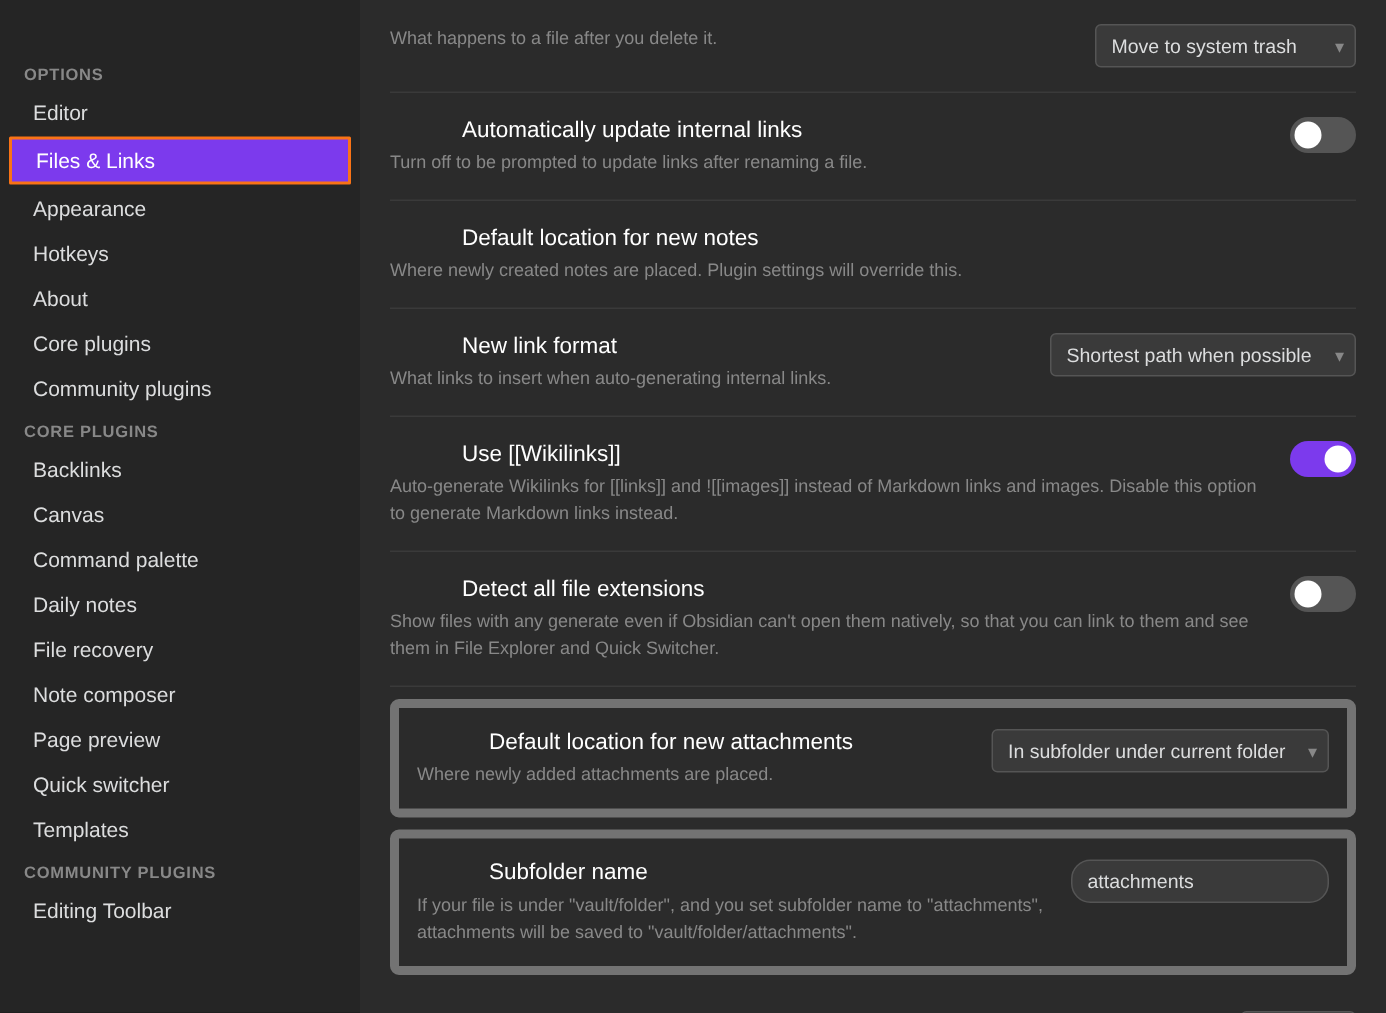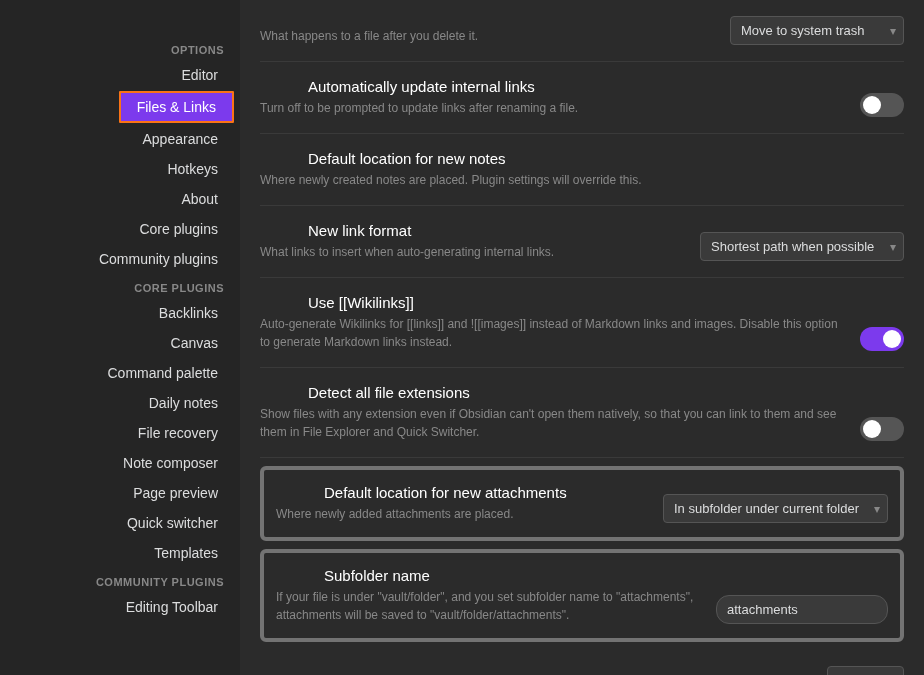--- a/index.html
+++ b/index.html
@@ -24,21 +24,20 @@
 
     
     .sidebar {
       width: 240px;
       min-width: 240px;
       background: #252525;
       display: flex;
       flex-direction: column;
       overflow-y: auto;
       padding: 8px 0;
-      align-items: flex-end;
     }
 
     .sidebar-title {
       font-size: 20px;
       font-weight: 700;
       color: #ffffff;
       padding: 12px 16px 16px 16px;
     }
 
     .sidebar-section-label {
@@ -94,27 +93,27 @@
     }
 
     .settings-list {
       padding: 0 20px 20px 20px;
     }
 
     .setting-item {
       border-bottom: 1px solid #3a3a3a;
       padding: 16px 0;
       display: flex;
-      align-items: flex-end;
+      align-items: flex-start;
       justify-content: space-between;
       gap: 16px;
     }
 
     .setting-item.highlighted {
-      border: 4px solid #737373;
+      border: 6px solid #737373;
       border-radius: 6px;
       padding: 14px 12px;
       margin: 8px 0;
     }
 
     .setting-text {
       flex: 1;
     }
 
     .setting-name {
@@ -294,21 +293,21 @@
             <div class="setting-name">Use [[Wikilinks]]</div>
             <div class="setting-desc">Auto-generate Wikilinks for [[links]] and ![[images]] instead of Markdown links and images. Disable this option to generate Markdown links instead.</div>
           </div>
           <div class="setting-control">
             <button class="toggle on"></button>
           </div>
         </div>
         <div class="setting-item">
           <div class="setting-text">
             <div class="setting-name">Detect all file extensions</div>
-            <div class="setting-desc">Show files with any extension even if Obsidian can't open them natively, so that you can link to them and see them in File Explorer and Quick Switcher.</div>
+            <div class="setting-desc">Show files with any generate even if Obsidian can't open them natively, so that you can link to them and see them in File Explorer and Quick Switcher.</div>
           </div>
           <div class="setting-control">
             <button class="toggle off"></button>
           </div>
         </div>
         <div class="setting-item highlighted">
           <div class="setting-text">
             <div class="setting-name">Default location for new attachments</div>
             <div class="setting-desc">Where newly added attachments are placed.</div>
           </div>

